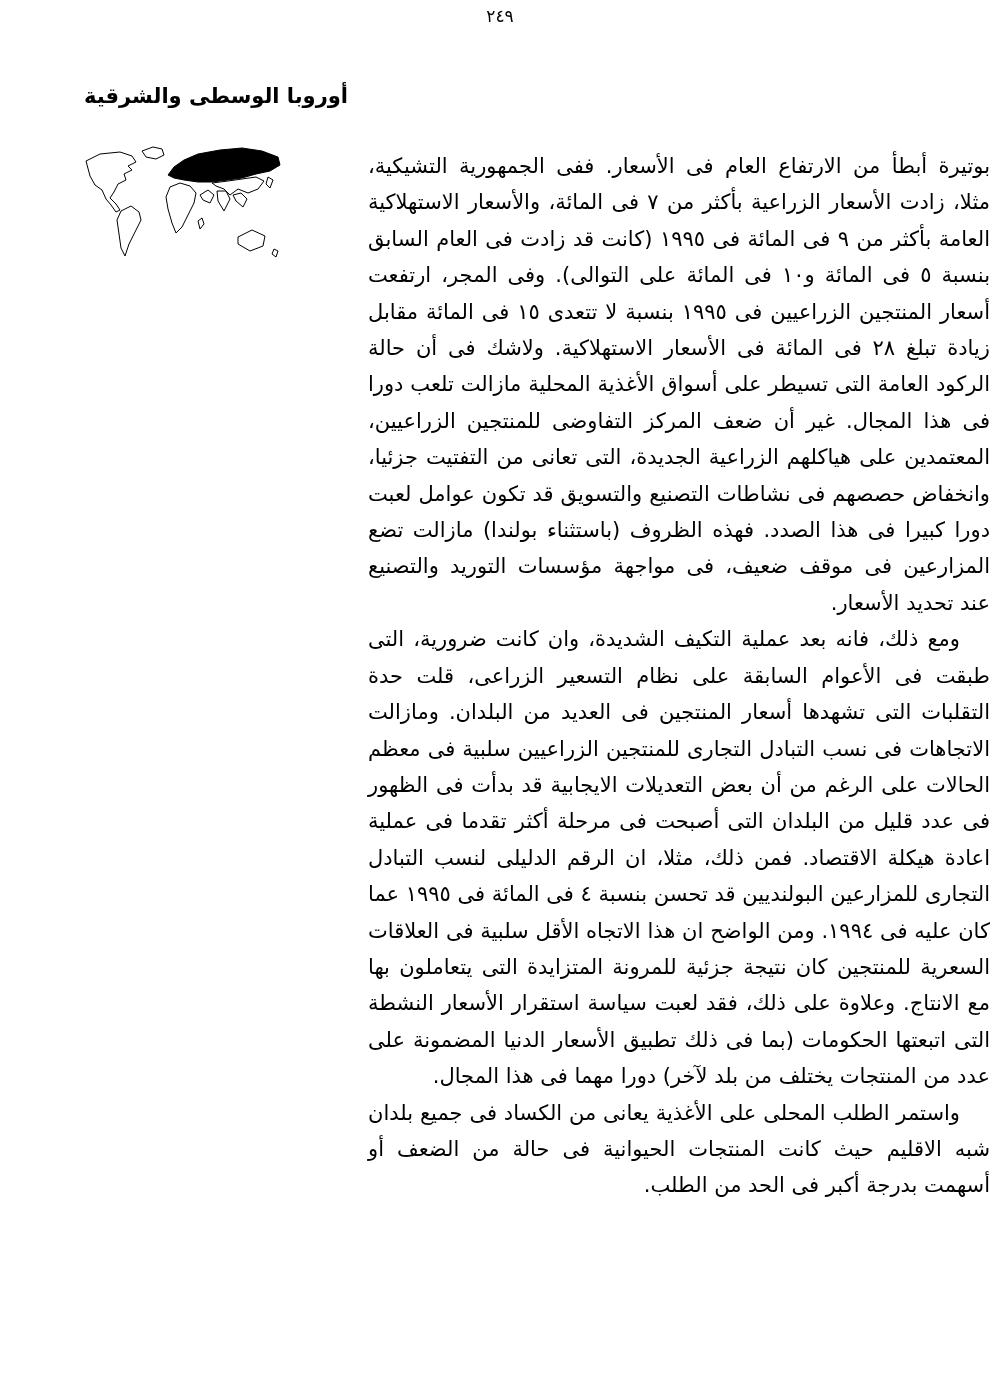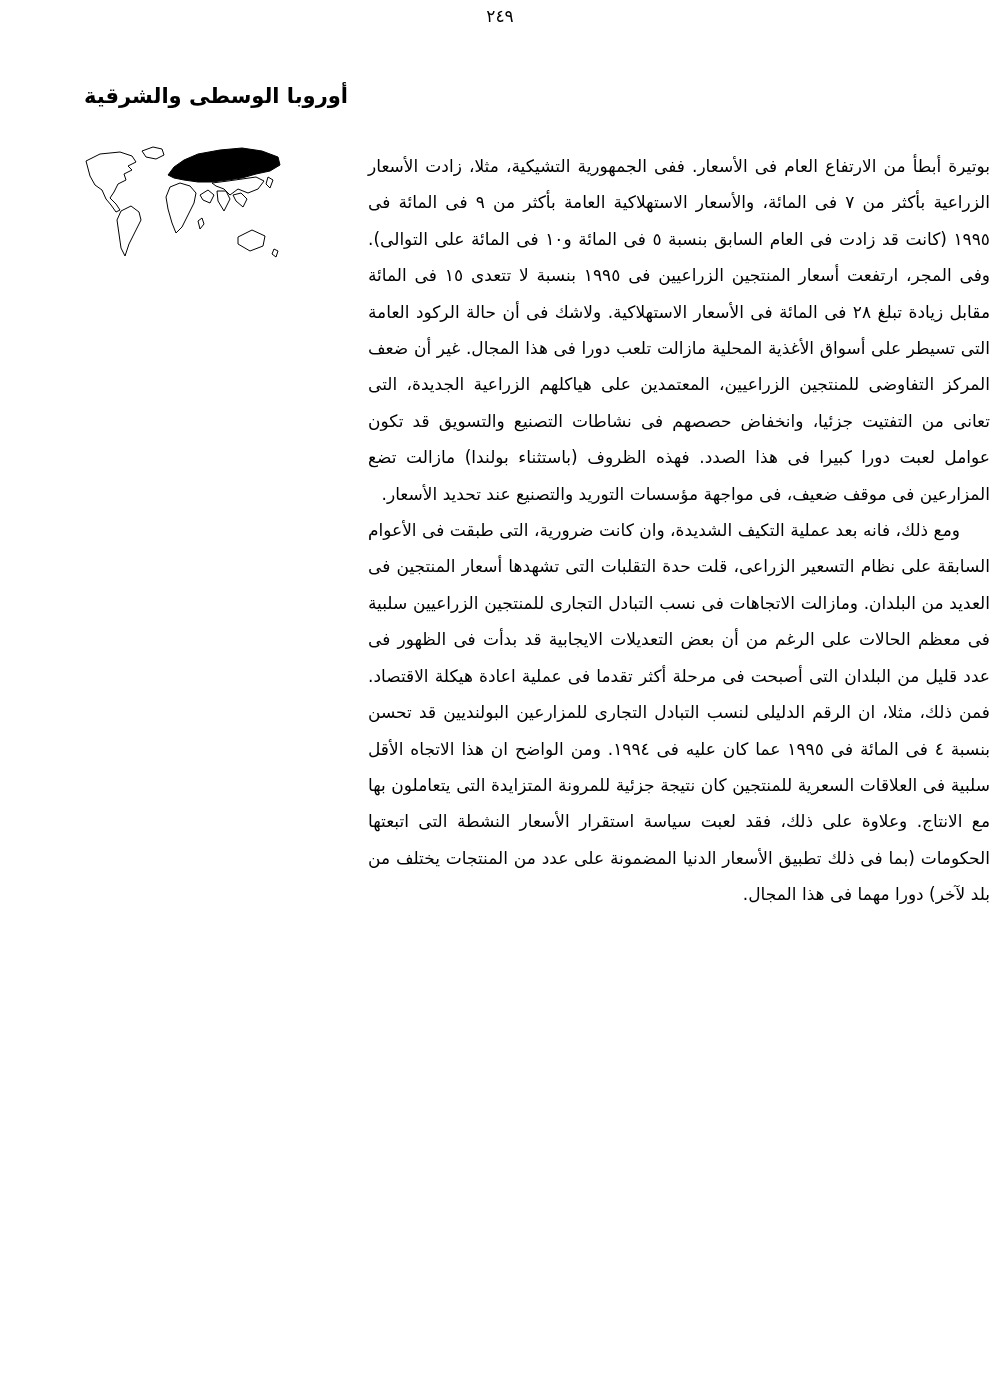--- a/index.html
+++ b/index.html
@@ -53,21 +53,21 @@
     stroke-width: 1;
     stroke-linejoin: round;
   }
   .article {
     position: absolute;
     top: 148px;
     left: 368px;
     width: 622px;
     direction: rtl;
     text-align: justify;
-    font-size: 17px;
+    font-size: 21px;
     line-height: 36.4px;
     font-weight: normal;
   }
   .article p {
     margin: 0;
     padding: 0;
   }
   .article p.indented {
     text-indent: 30px;
   }
@@ -103,13 +103,14 @@
 
     <path class="continent" d="M194,106 L198,108 L196,114 L192,111 Z"></path>
 
     <path class="highlight" d="M88,32 L94,24 L104,17 L118,11 L140,7 L162,5 L182,8 L198,14 L200,22 L190,28 L176,31 L162,35 L148,37 L132,39 L118,39 L104,37 L94,35 Z"></path>
   </svg>
 </div>
 
 <div class="article">
   <p>بوتيرة أبطأ من الارتفاع العام فى الأسعار. ففى الجمهورية التشيكية، مثلا، زادت الأسعار الزراعية بأكثر من ٧ فى المائة، والأسعار الاستهلاكية العامة بأكثر من ٩ فى المائة فى ١٩٩٥ (كانت قد زادت فى العام السابق بنسبة ٥ فى المائة و١٠ فى المائة على التوالى). وفى المجر، ارتفعت أسعار المنتجين الزراعيين فى ١٩٩٥ بنسبة لا تتعدى ١٥ فى المائة مقابل زيادة تبلغ ٢٨ فى المائة فى الأسعار الاستهلاكية. ولاشك فى أن حالة الركود العامة التى تسيطر على أسواق الأغذية المحلية مازالت تلعب دورا فى هذا المجال. غير أن ضعف المركز التفاوضى للمنتجين الزراعيين، المعتمدين على هياكلهم الزراعية الجديدة، التى تعانى من التفتيت جزئيا، وانخفاض حصصهم فى نشاطات التصنيع والتسويق قد تكون عوامل لعبت دورا كبيرا فى هذا الصدد. فهذه الظروف (باستثناء بولندا) مازالت تضع المزارعين فى موقف ضعيف، فى مواجهة مؤسسات التوريد والتصنيع عند تحديد الأسعار.</p>
   <p class="indented">ومع ذلك، فانه بعد عملية التكيف الشديدة، وان كانت ضرورية، التى طبقت فى الأعوام السابقة على نظام التسعير الزراعى، قلت حدة التقلبات التى تشهدها أسعار المنتجين فى العديد من البلدان. ومازالت الاتجاهات فى نسب التبادل التجارى للمنتجين الزراعيين سلبية فى معظم الحالات على الرغم من أن بعض التعديلات الايجابية قد بدأت فى الظهور فى عدد قليل من البلدان التى أصبحت فى مرحلة أكثر تقدما فى عملية اعادة هيكلة الاقتصاد. فمن ذلك، مثلا، ان الرقم الدليلى لنسب التبادل التجارى للمزارعين البولنديين قد تحسن بنسبة ٤ فى المائة فى ١٩٩٥ عما كان عليه فى ١٩٩٤. ومن الواضح ان هذا الاتجاه الأقل سلبية فى العلاقات السعرية للمنتجين كان نتيجة جزئية للمرونة المتزايدة التى يتعاملون بها مع الانتاج. وعلاوة على ذلك، فقد لعبت سياسة استقرار الأسعار النشطة التى اتبعتها الحكومات (بما فى ذلك تطبيق الأسعار الدنيا المضمونة على عدد من المنتجات يختلف من بلد لآخر) دورا مهما فى هذا المجال.</p>
+  <p class="indented">واستمر الطلب المحلى على الأغذية يعانى من الكساد فى جميع بلدان شبه الاقليم حيث كانت المنتجات الحيوانية فى حالة من الضعف أو أسهمت بدرجة أكبر فى الحد من الطلب.</p>
 </div>
 
 </body></html>

